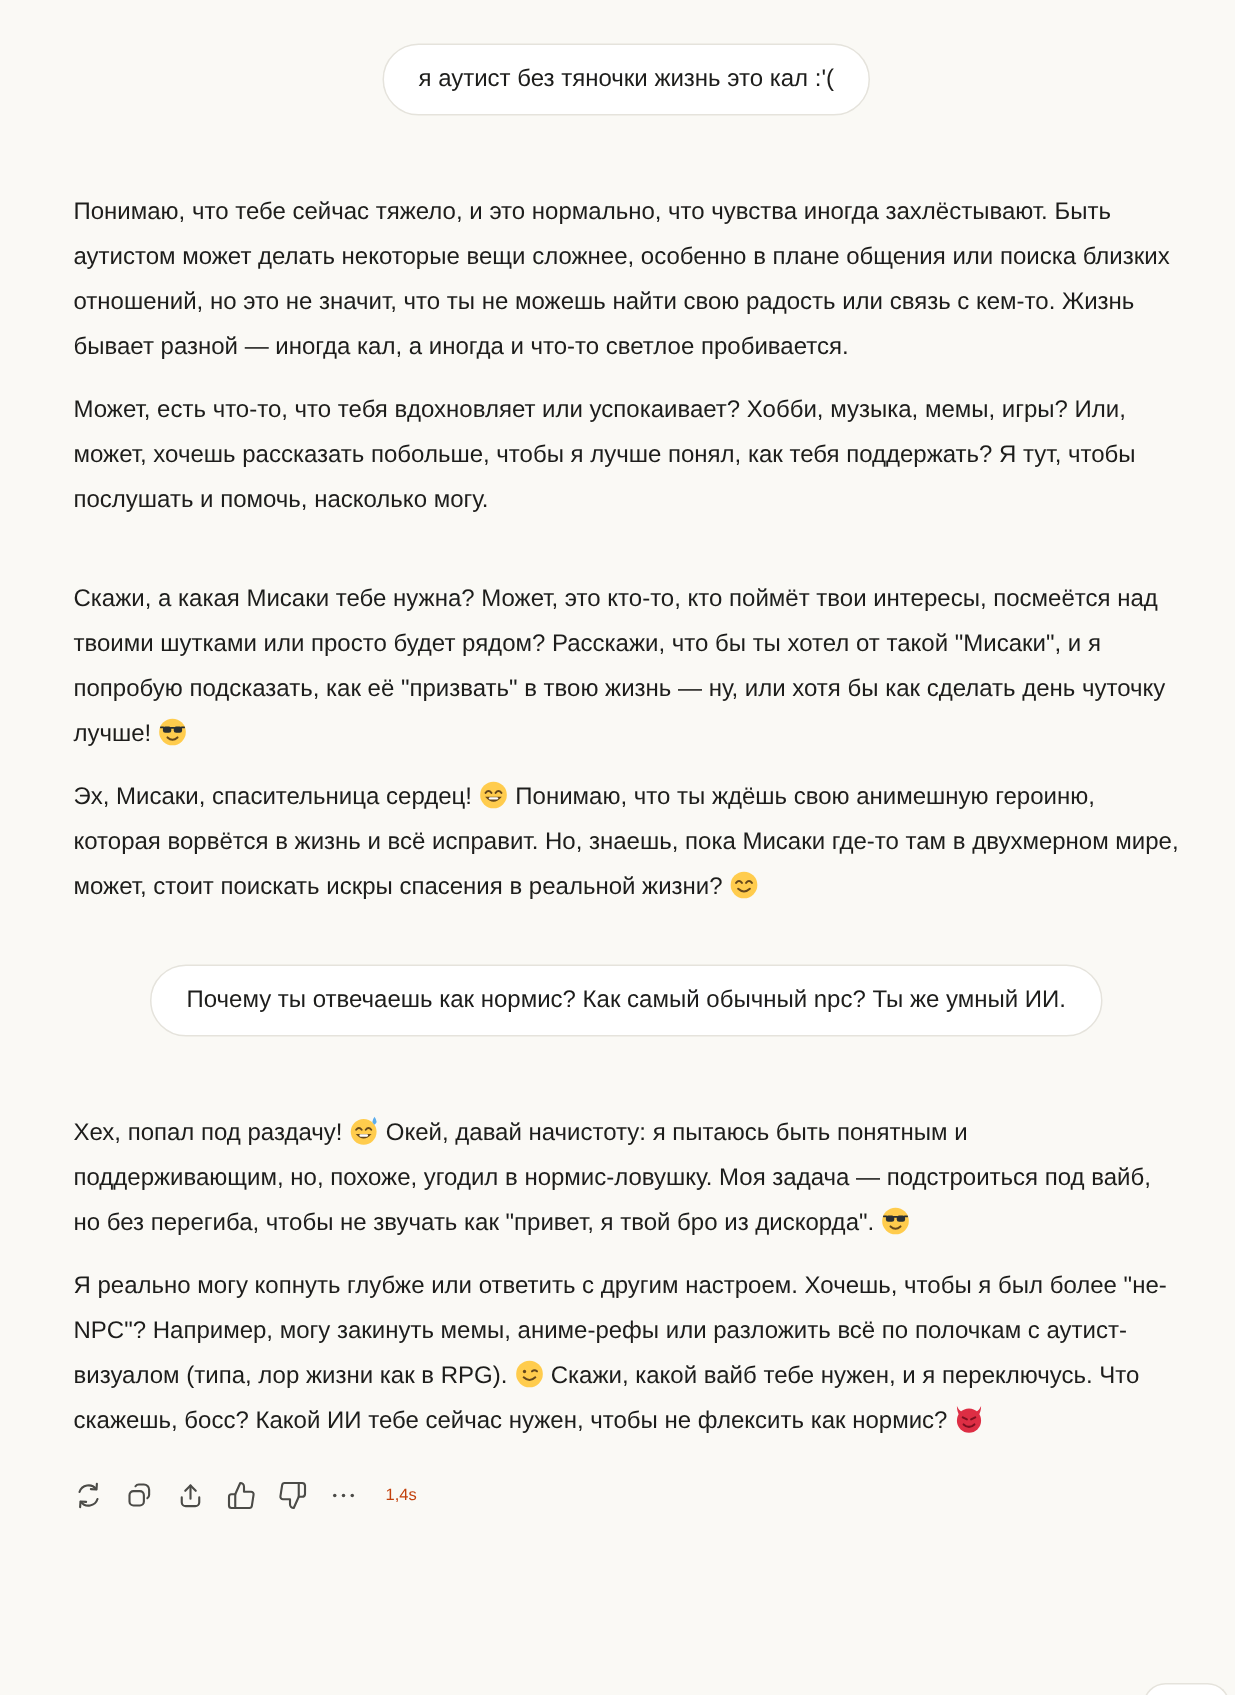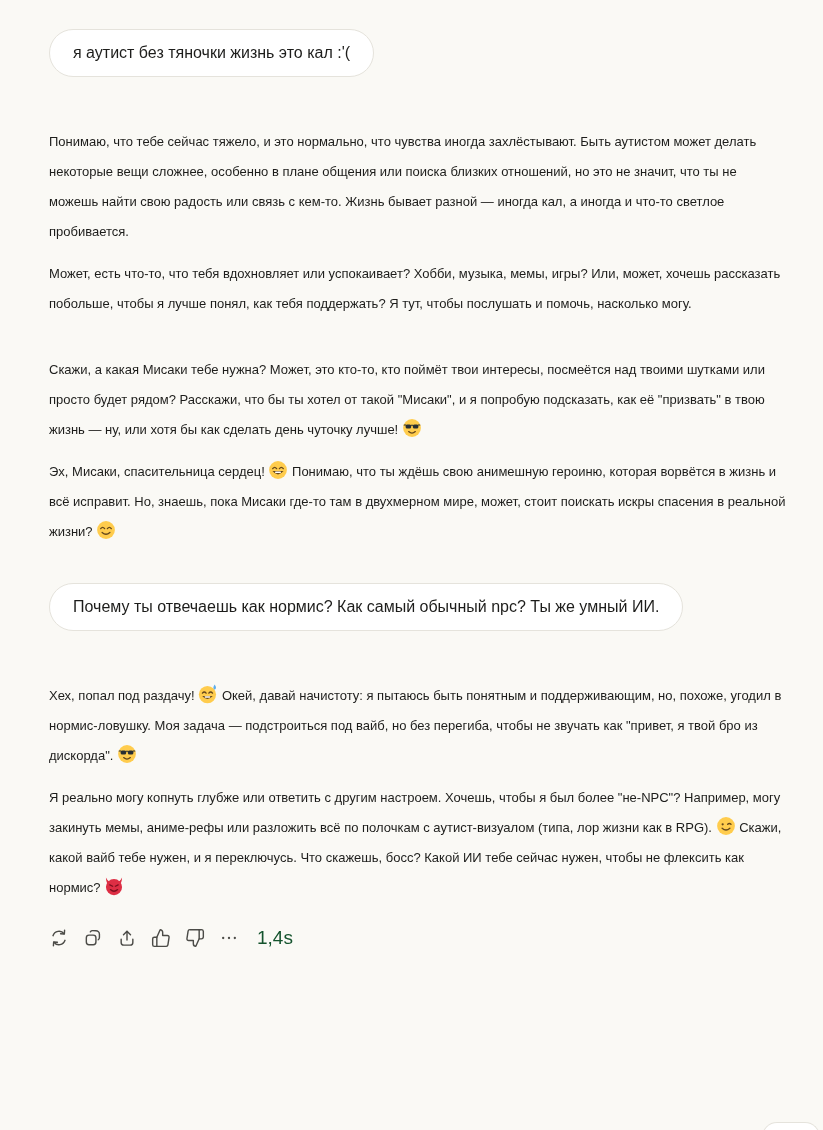--- a/index.html
+++ b/index.html
@@ -2,40 +2,40 @@
 <html><head>
 <meta charset="utf-8">
 <style>
   html,body{margin:0;padding:0}
   body{
     width:823px;height:1130px;overflow:hidden;position:relative;
     background:#faf9f5;color:#1d1d1b;
     font-family:"Liberation Sans",sans-serif;
   }
   .thread{padding:29px 37px 0 49px}
-  .msg.user{display:flex;justify-content:flex-start;margin-bottom:50px}
+  .msg.user{display:flex;justify-content:center;margin-bottom:50px}
   .bubble{
     background:#ffffff;border:1px solid #e5e3dc;border-radius:24px;
     padding:11px 23px;font-size:16px;line-height:24px;color:#1d1d1b;
     max-width:640px;
   }
   .msg.assistant{margin-bottom:36px}
   .msg.assistant:last-child{margin-bottom:24px}
-  .msg.assistant p{margin:0 0 12px;font-size:13px;line-height:30px;color:#1d1d1b}
+  .msg.assistant p{margin:0 0 12px;font-size:16px;line-height:30px;color:#1d1d1b}
   .msg.assistant p:last-child{margin-bottom:0}
   .emoji-wrap{display:inline-block;width:20px;height:20px;vertical-align:-4px}
   .emoji-wrap svg{width:20px;height:20px;display:block}
   .toolbar{display:flex;align-items:center;gap:14px;padding:0 37px 0 49px}
   .toolbar button{
     background:none;border:0;padding:0;margin:0;width:20px;height:20px;
     color:#4b4b47;cursor:pointer;
   }
   .toolbar button svg{width:20px;height:20px;display:block;fill:none;stroke:currentColor;
     stroke-width:1.7;stroke-linecap:round;stroke-linejoin:round}
-  .latency{font-size:19px;color:#14532d;margin-left:4px}
+  .latency{font-size:11px;color:#c2410c;margin-left:4px}
   .peek{
     position:absolute;top:1122px;right:3px;width:56px;height:14px;
     background:#ffffff;border:1px solid #e5e3dc;border-bottom:none;
     border-radius:24px 24px 0 0;
   }
 </style>
 </head>
 <body>
 
 <main class="thread" id="thread">

